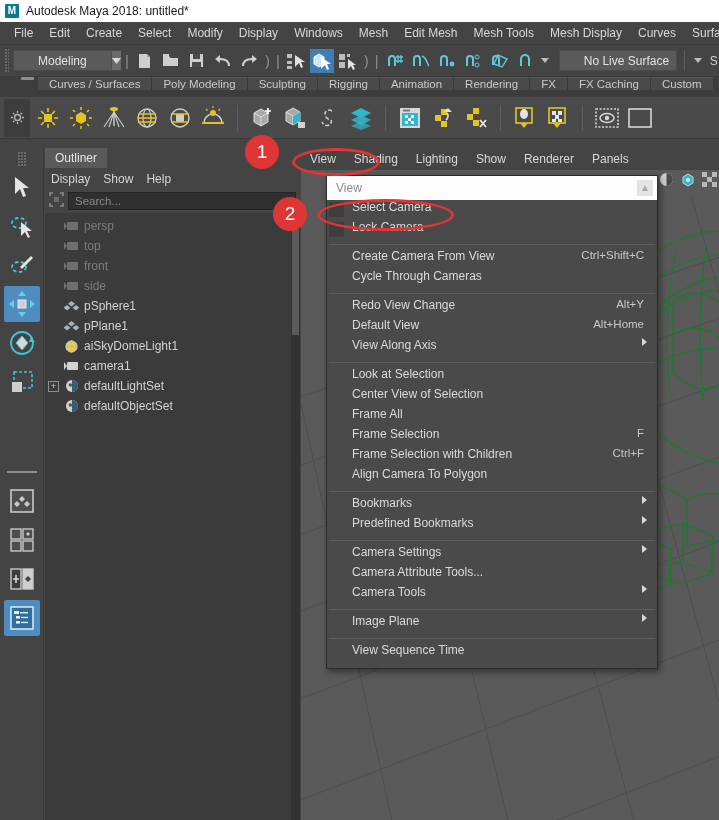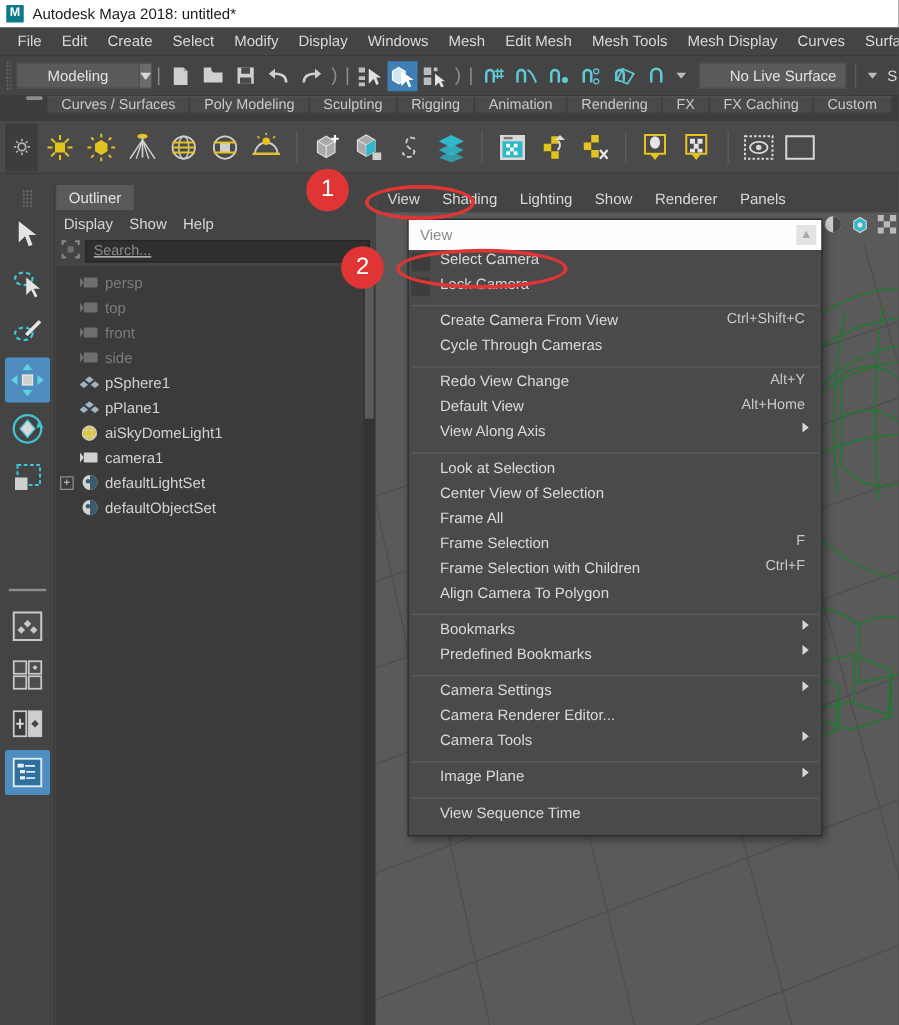--- a/index.html
+++ b/index.html
@@ -113,21 +113,21 @@
     position:absolute; left:45px; top:0; width:255px; bottom:0;
     background:#3b3b3b; display:flex; flex-direction:column;
   }
   #outliner .otabrow { height:20px; background:#444444; display:flex; }
   #outliner .otab {
     background:#5a5a5a; color:#e4e4e4; font-size:12px;
     padding:0 10px; display:flex; align-items:center;
   }
   #outliner .omenu { height:21px; background:#444444; display:flex; align-items:center; padding-left:6px; }
   #outliner .omenu span { font-size:12px; color:#d6d6d6; padding:0 9px 0 0; margin-right:4px;}
-  #outliner .srow { height:24px; background:#444444; display:flex; align-items:center; padding:0 4px; gap:4px;text-decoration:underline;}
+  #outliner .srow { height:24px; background:#444444; display:flex; align-items:center; padding:0 4px; gap:4px;}
   #outliner .searchbox {
     flex:1; height:18px; background:#2f2f2f; border:1px solid #262626;
     color:#8a8a8a; font-size:11.5px; display:flex; align-items:center; padding-left:6px;
   }
   #olist { flex:1; background:#3b3b3b; overflow:hidden; position:relative; padding-top:3px;}
   .orow { height:20px; display:flex; align-items:center; font-size:12px; color:#d2d2d2; padding-left:18px;}
   .orow.dim { color:#7c7c7c; }
   .orow .exp { width:11px; height:11px; border:1px solid #8e8e8e; color:#cfcfcf;
                font-size:9px; line-height:9px; text-align:center; margin-right:4px; margin-left:-15px;}
   .orow .oic { width:17px; display:flex; align-items:center; justify-content:center; margin-right:4px;}
@@ -906,21 +906,21 @@
     <span>Predefined Bookmarks</span>
     <span class="sub"></span>
   </div>
   <div class="msep"></div>
 
   <div class="mitem">
     <span>Camera Settings</span>
     <span class="sub"></span>
   </div>
   <div class="mitem">
-    <span>Camera Renderer Editor...</span>
+    <span>Camera Attribute Tools...</span>
   </div>
   <div class="mitem">
     <span>Camera Tools</span>
     <span class="sub"></span>
   </div>
   <div class="msep"></div>
 
   <div class="mitem">
     <span>Image Plane</span>
     <span class="sub"></span>

